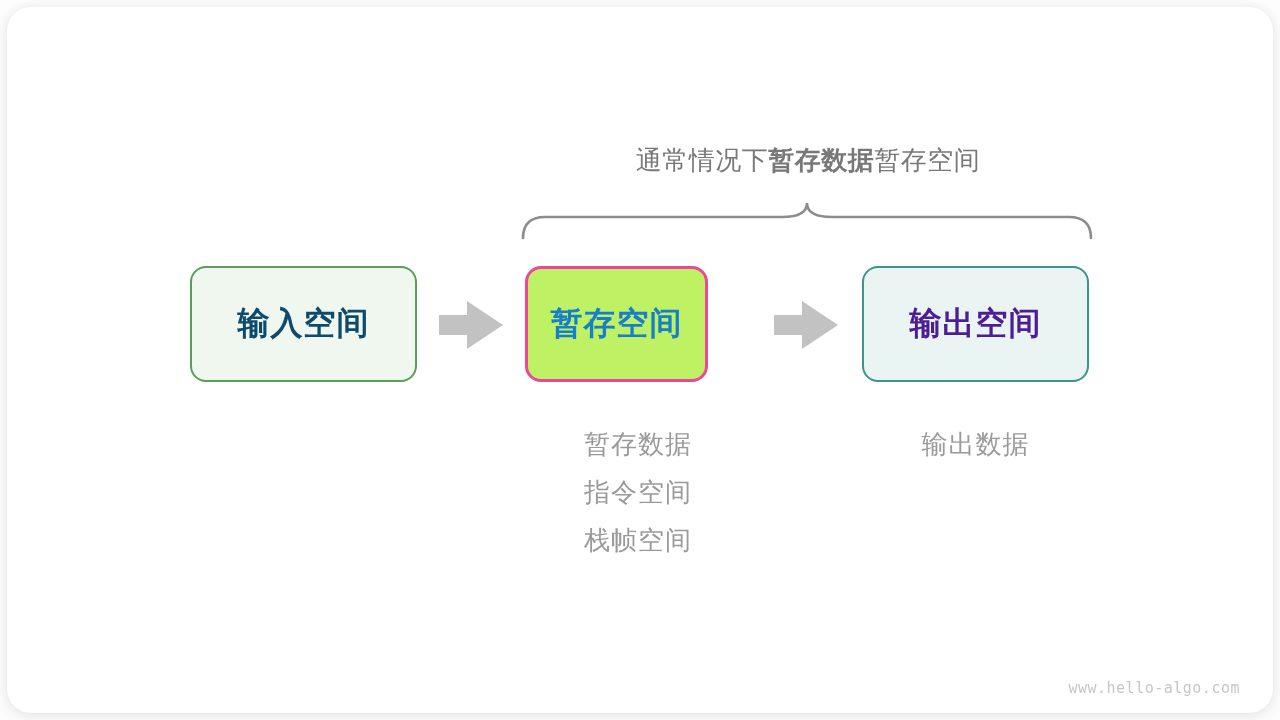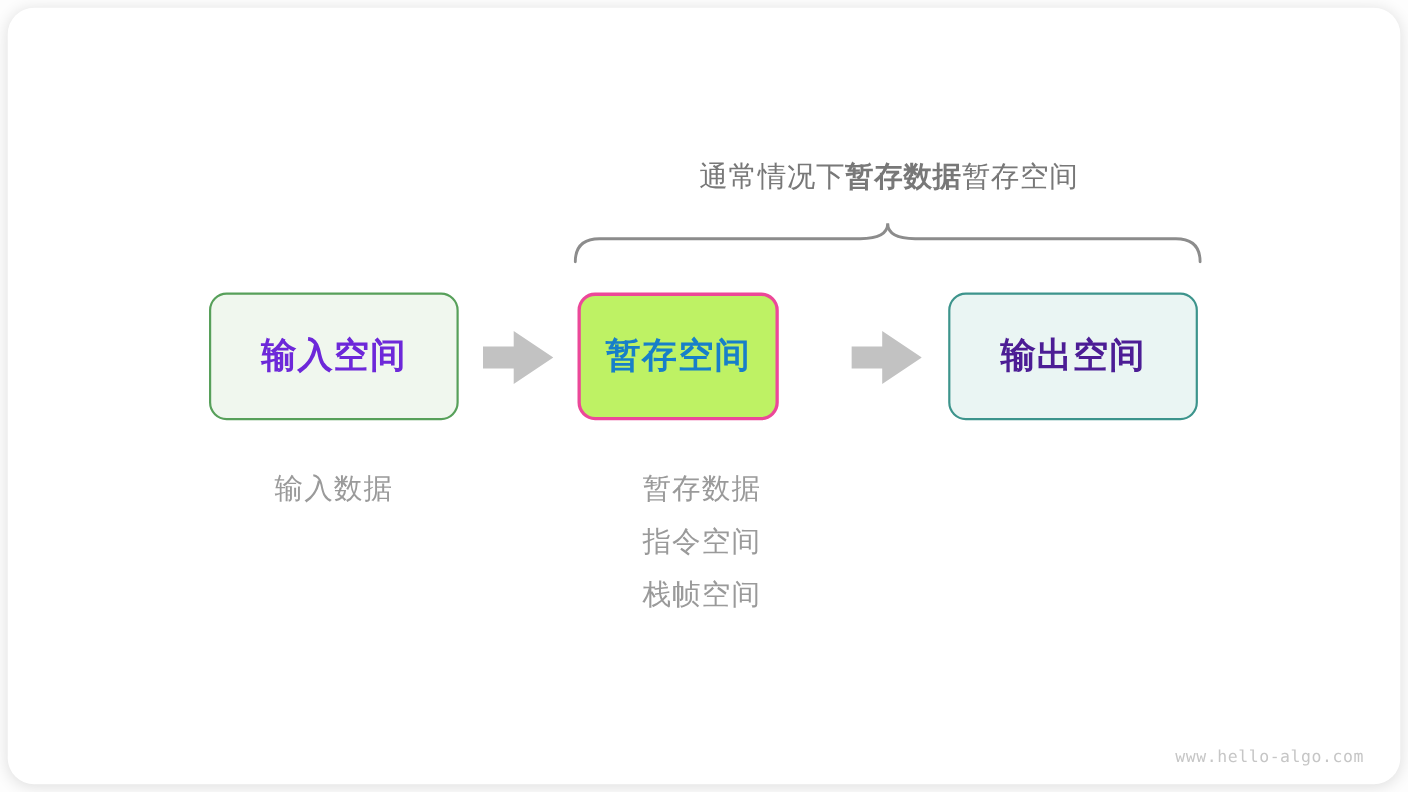--- a/index.html
+++ b/index.html
@@ -49,21 +49,21 @@
     justify-content: center;
     font-size: 32px;
     font-weight: bold;
     letter-spacing: 1px;
     box-sizing: border-box;
   }
   .box-input {
     left: 190px;
     border: 2.5px solid #57a05a;
     background: #f0f7ee;
-    color: #6d28d9;
+    color: #0c4a6e;
   }
   .box-buffer {
     left: 525px;
     width: 183px;
     border: 3px solid #ec4899;
     background: #bef264;
     color: #177fc9;
   }
   .box-output {
     left: 862px;
@@ -127,25 +127,25 @@
   </div>
 
   <svg class="arrow arrow-2" viewBox="0 0 64 48">
     <polygon points="0,14 28,14 28,0 64,24 28,48 28,34 0,34" fill="#c2c2c2"></polygon>
   </svg>
 
   <div class="box box-output">
     <span>输出空间</span>
   </div>
 
-  <div class="caption caption-input">
-    <div>输入数据</div>
-  </div>
 
   <div class="caption caption-buffer">
     <div>暂存数据</div>
     <div>指令空间</div>
     <div>栈帧空间</div>
   </div>
 
+  <div class="caption caption-output">
+    <div>输出数据</div>
+  </div>
 
   <div class="watermark">www.hello-algo.com</div>
 </div>
 
 </body></html>

